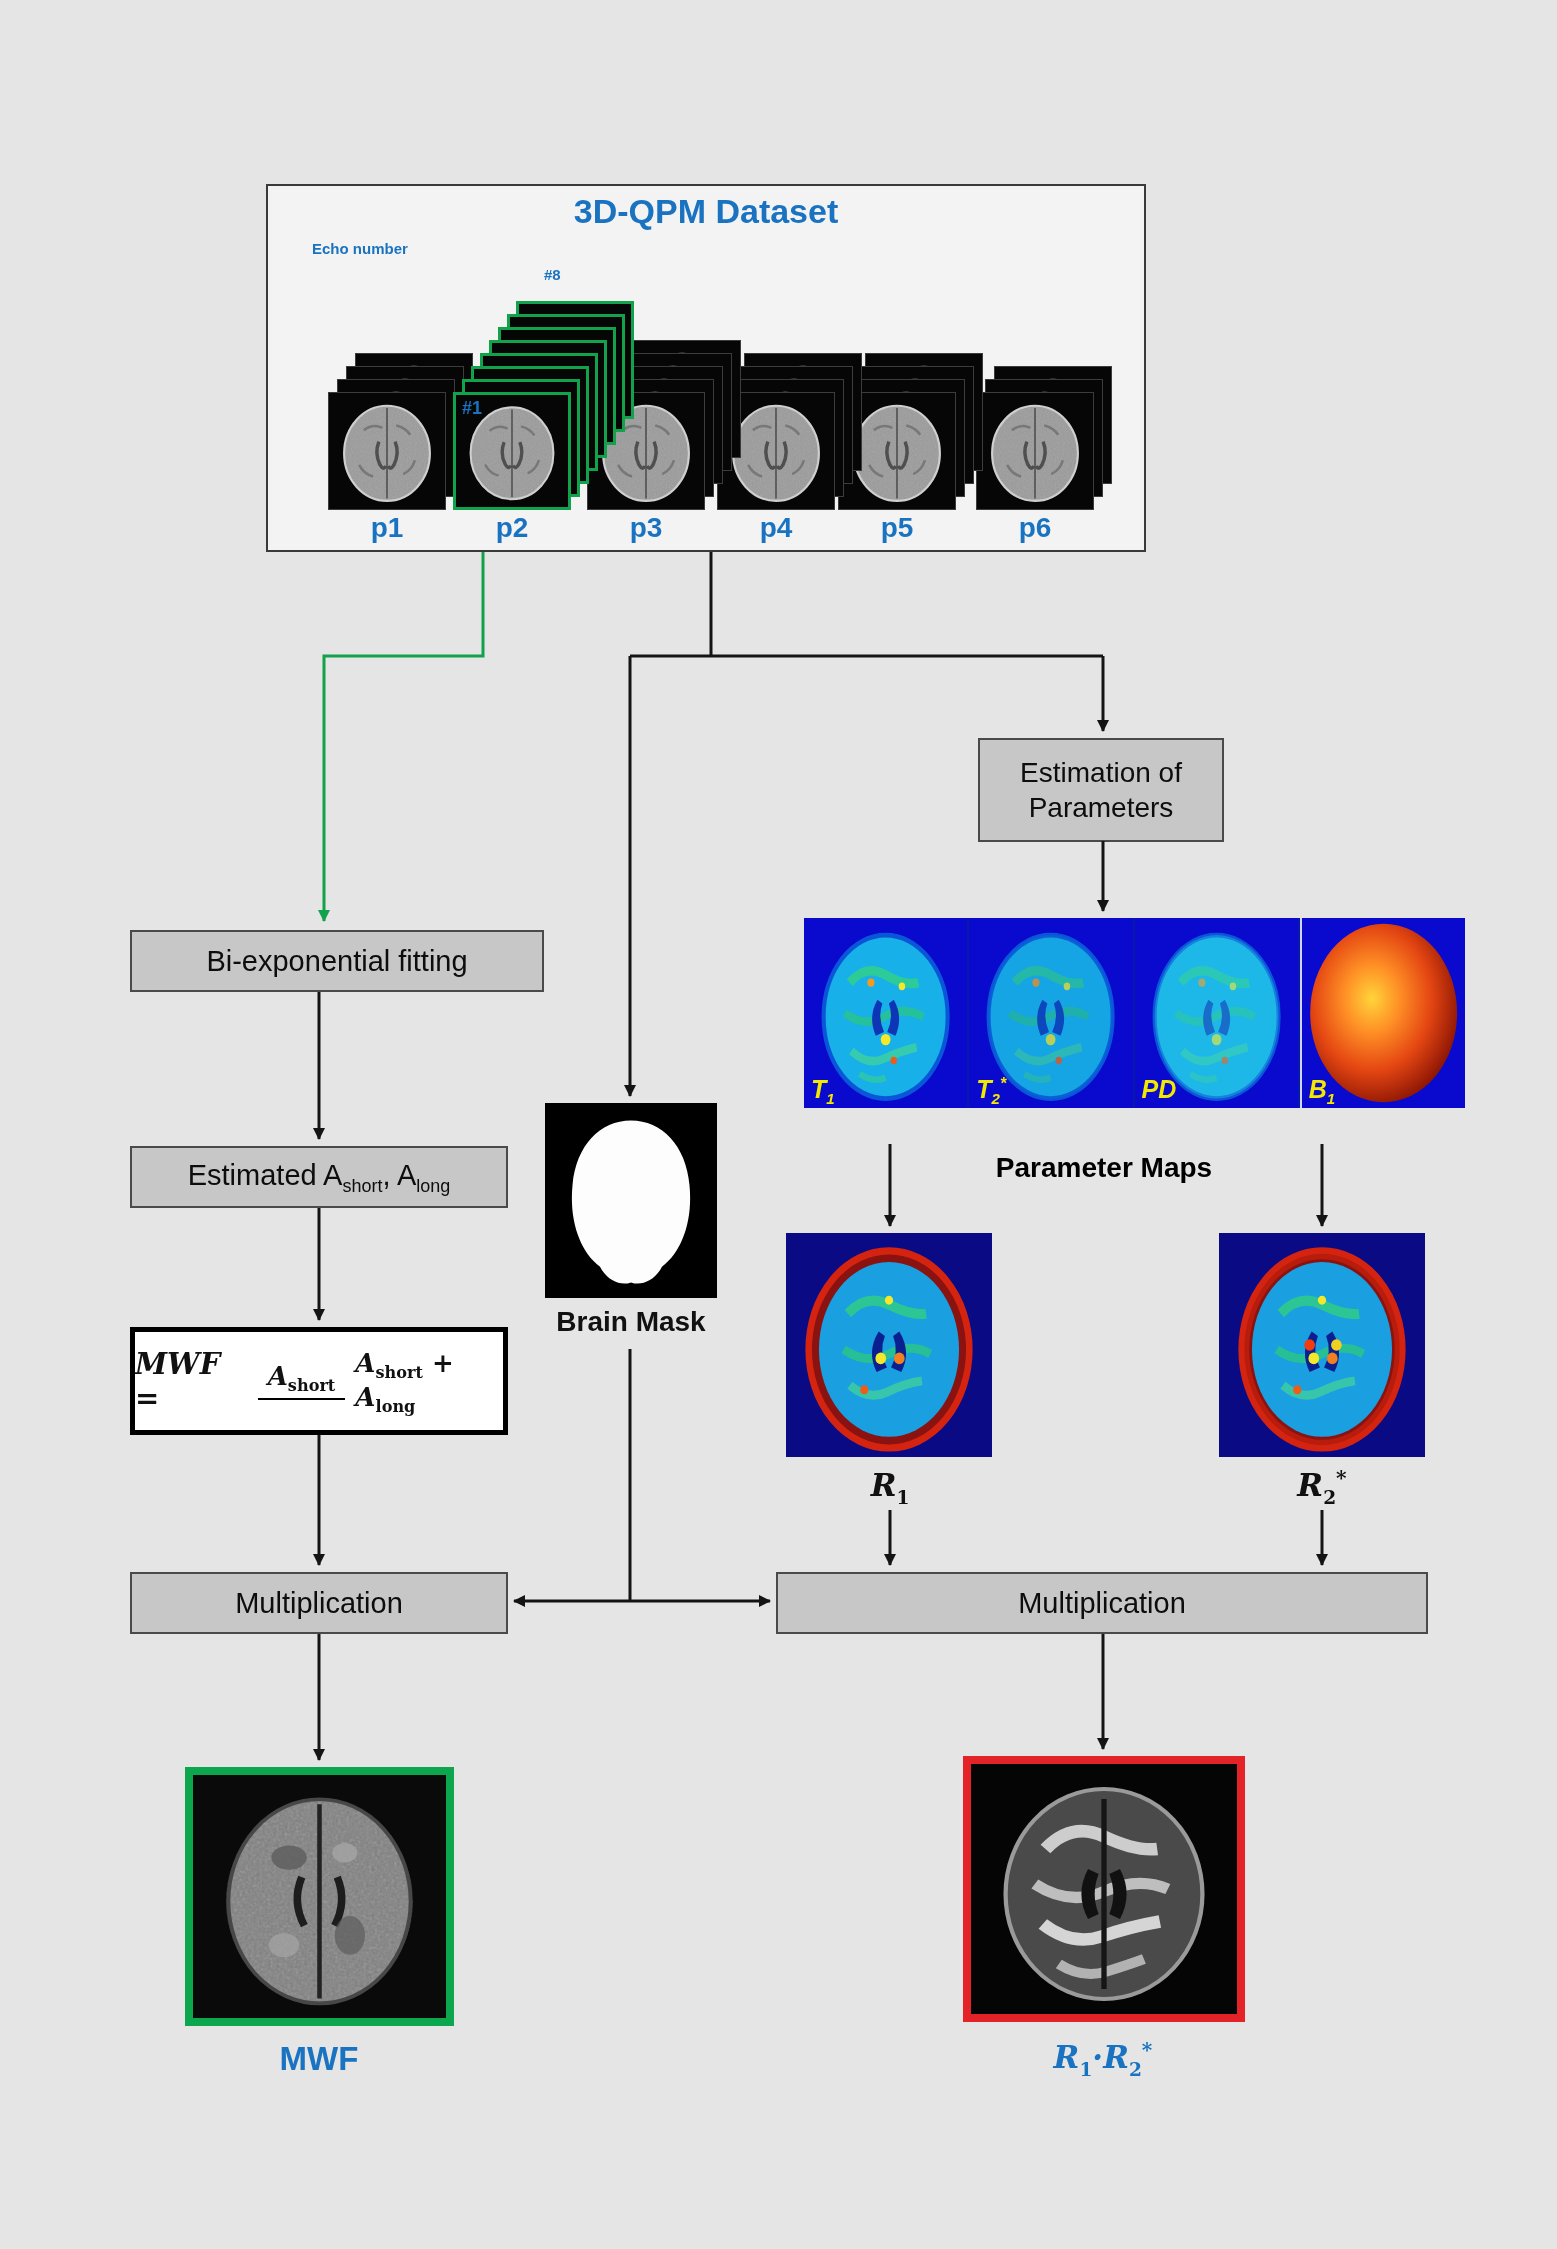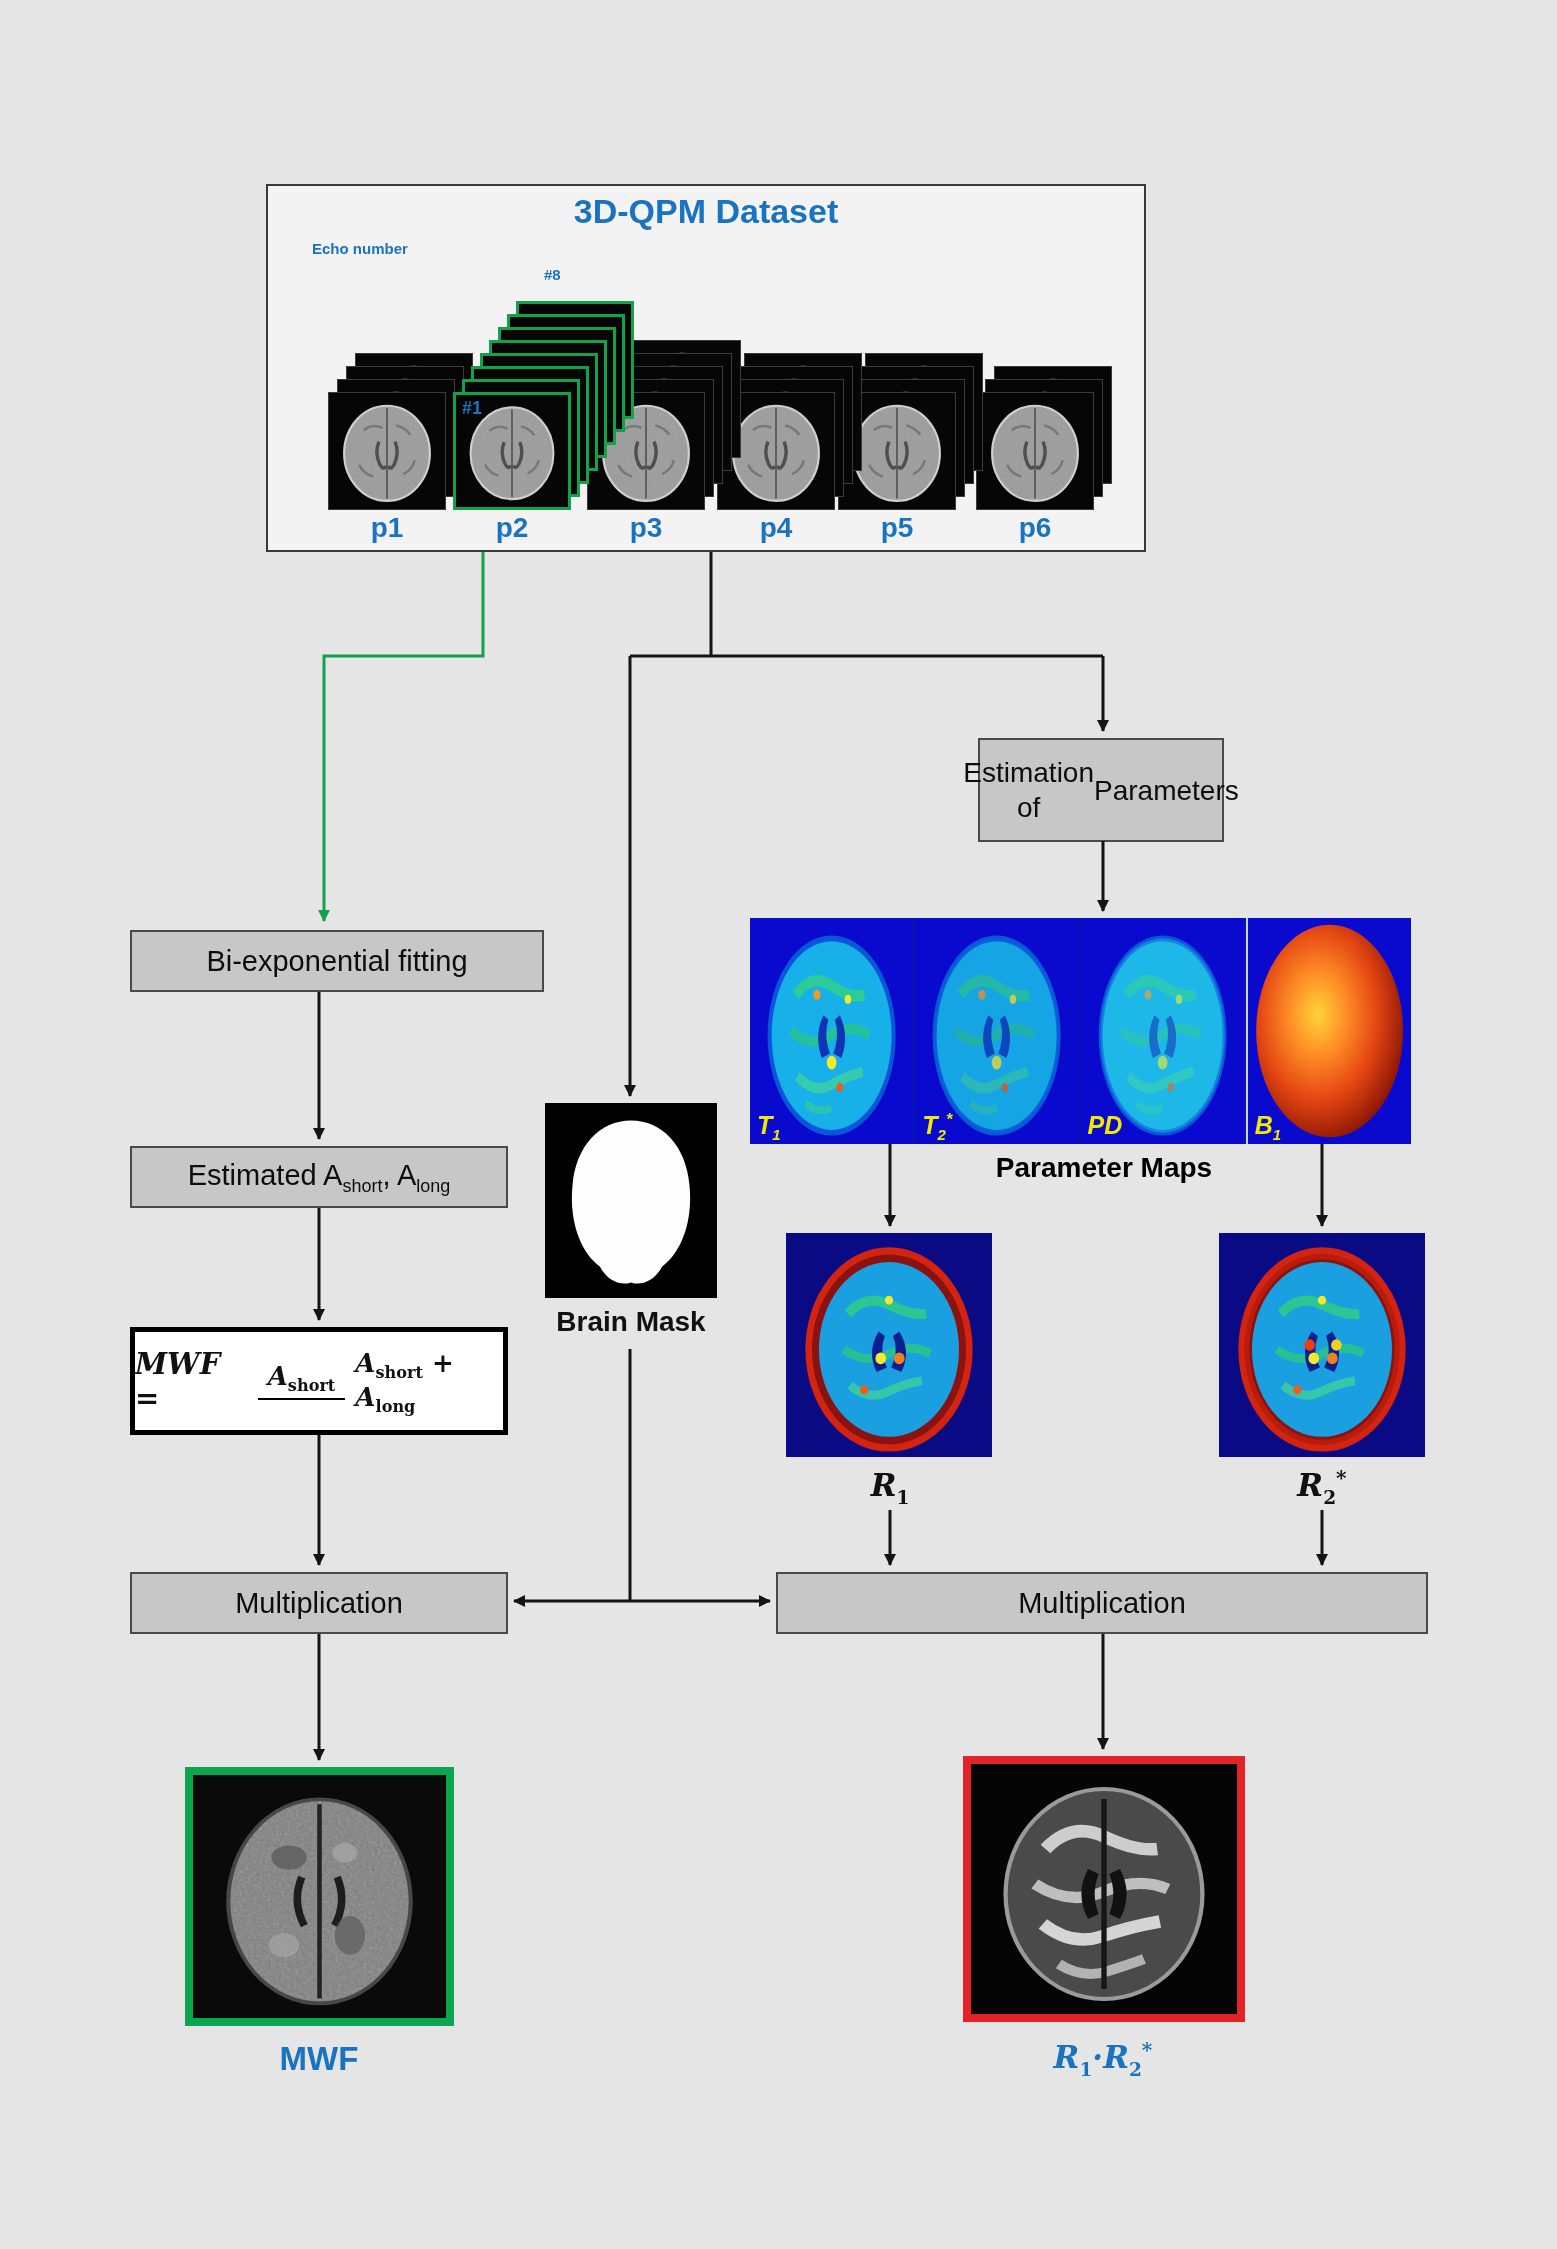--- a/index.html
+++ b/index.html
@@ -11,28 +11,28 @@
   .dataset-box{position:absolute;left:266px;top:184px;width:880px;height:368px;background:#f3f3f3;border:2px solid #3a3a3a;z-index:1}
   .dataset-title{position:absolute;left:266px;top:192px;width:880px;text-align:center;font-size:34px;font-weight:bold;color:#1a73c0;z-index:30}
   .echo-label{position:absolute;font-size:15px;font-weight:bold;color:#1a73c0;z-index:30}
 
   .stack{position:absolute}
   .layer{position:absolute;width:118px;height:118px;background:#000;border:1px solid #3c3c3c;box-sizing:border-box}
   .layer svg{display:block;width:100%;height:100%}
   .green-stack .layer{border:3px solid #12a24b}
   .plabel{position:absolute;width:90px;top:512px;text-align:center;font-size:28px;font-weight:bold;color:#1a73c0;z-index:30}
 
-  .gbox{position:absolute;background:#c7c7c7;border:2px solid #4a4a4a;display:flex;align-items:center;justify-content:center;text-align:center;font-size:29px;color:#0d0d0d;z-index:20;line-height:1.25}
+  .gbox{position:absolute;background:#c7c7c7;border:2px solid #4a4a4a;display:flex;flex-direction:column;align-items:center;justify-content:center;text-align:center;font-size:29px;color:#0d0d0d;z-index:20;line-height:1.25}
   .formula-box{position:absolute;background:#fff;border:5px solid #000;display:flex;align-items:center;justify-content:flex-end;gap:16px;font-family:"DejaVu Serif",serif;font-weight:bold;font-style:italic;font-size:29px;z-index:20}
   .formula-box sub{font-style:normal;font-size:0.62em}
   .frac{display:inline-flex;flex-direction:row;align-items:center;font-size:26px;line-height:1.15}
   .frac .num{padding:0 10px 3px;border-bottom:2.5px solid #000}
   .frac .den{padding:3px 10px 0}
 
-  .maps-strip{position:absolute;left:750px;top:918px;width:661px;height:226px;background:#0a0ace;display:flex;z-index:20}
+  .maps-strip{position:absolute;left:804px;top:918px;width:661px;height:190px;background:#0a0ace;display:flex;z-index:20}
   .map-panel{position:relative;flex:1;display:flex;align-items:center;justify-content:center;border-right:2px solid #0818a8}
   .map-panel:last-child{border-right:none;border-left:2px solid #cdd4f5}
   .map-panel svg{width:100%;height:100%}
   .map-label{position:absolute;left:7px;bottom:2px;color:#f2e800;font-weight:bold;font-style:italic;font-size:25px;line-height:1}
   .map-label sub{font-size:0.6em}
   .map-label sup{font-size:0.65em}
 
   .figure{position:absolute;display:flex;align-items:center;justify-content:center;z-index:20}
   .figure svg{width:100%;height:100%}
   .caption{position:absolute;text-align:center;z-index:30}

